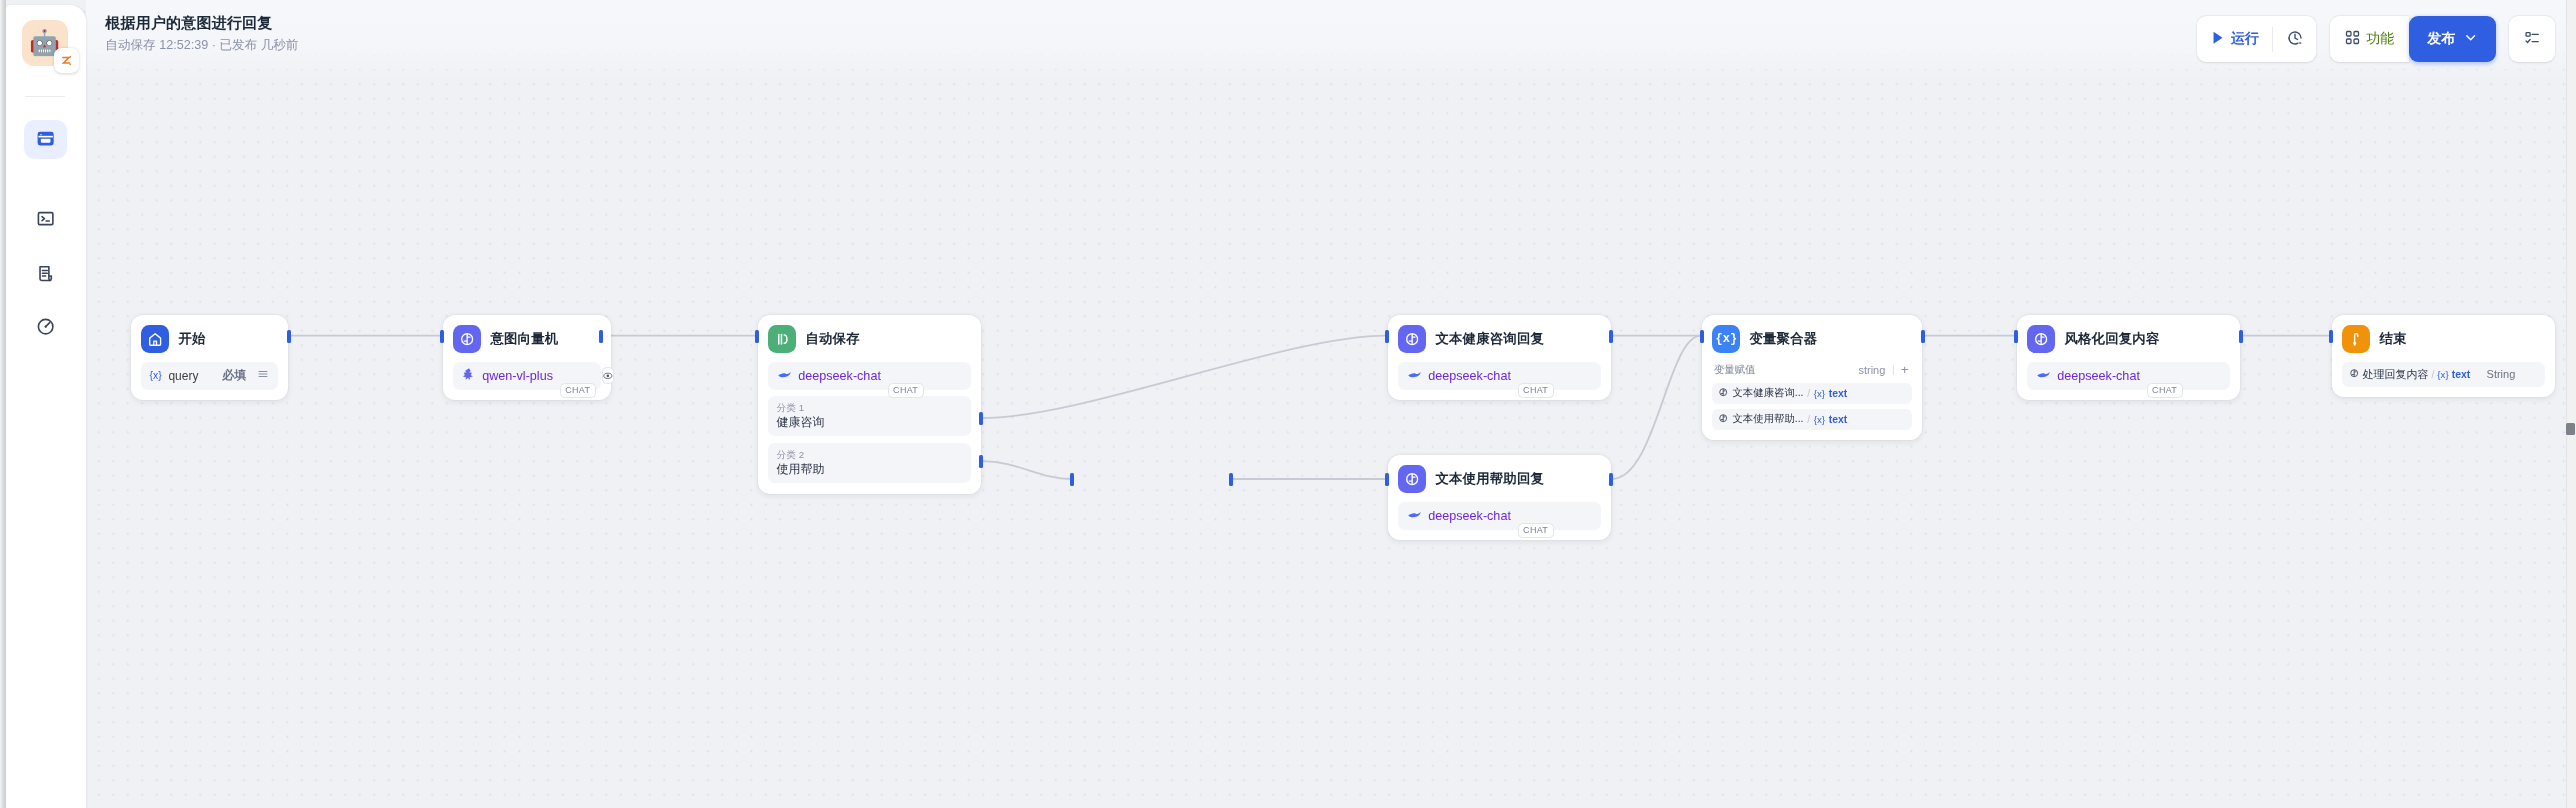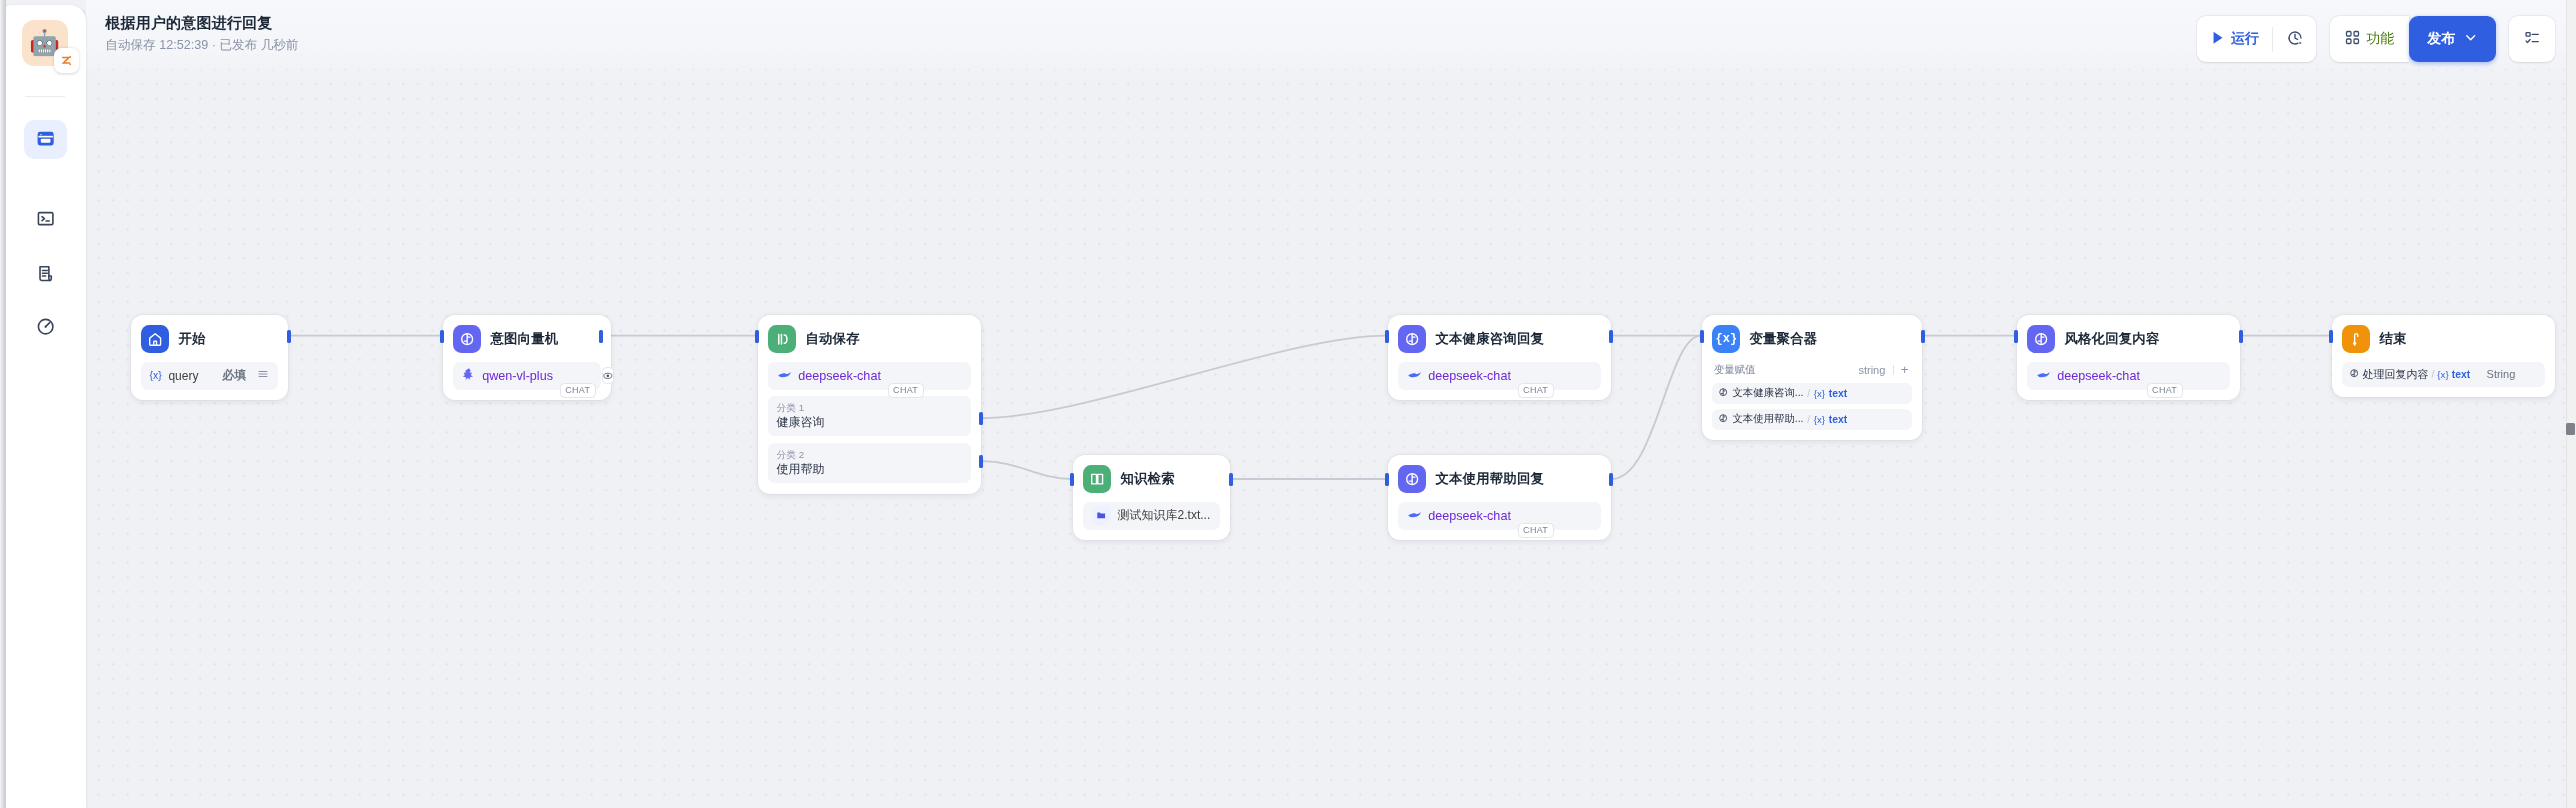--- a/index.html
+++ b/index.html
@@ -311,38 +311,20 @@
     <div class="cls-row">
       <div class="cls-label">分类 1</div>
       <div class="cls-value">健康咨询</div>
     </div>
     <div class="cls-row">
       <div class="cls-label">分类 2</div>
       <div class="cls-value">使用帮助</div>
     </div>
   </div>
 
-  <div class="node" style="left:1073px; top:455px; width:157px;">
-    <div class="node-head">
-      <div class="node-badge" style="background:#4caf78;">
-        <svg width="16.3" height="16.3" viewBox="0 0 24 24" fill="none" stroke="#fff" stroke-width="2" stroke-linejoin="round">
-          <path d="M4 5h7v14H4zM13 5h7v14h-7z"></path>
-        </svg>
-      </div>
-      <div class="node-title">知识检索</div>
-    </div>
-    <div class="node-row">
-      <span style="width:19.3px;height:19.3px;background:#eef1ff;border-radius:5.2px;display:flex;align-items:center;justify-content:center;">
-        <svg width="10.4" height="10.4" viewBox="0 0 24 24" fill="#4a56e2">
-            <path d="M3 6h6l2 2h10v11H3z"></path>
-          </svg>
-      </span>
-      <span class="var-mono">测试知识库2.txt...</span>
-    </div>
-  </div>
 
   <div class="node" style="left:1388px; top:315px; width:223px;">
     <div class="node-head">
       <div class="node-badge" style="background:#6366f1;">
         <svg width="16.3" height="16.3" viewBox="0 0 24 24" fill="none" stroke="#fff" stroke-width="2">
           <circle cx="12" cy="12" r="8"></circle>
             <path d="M12 4v16M12 9h5M12 15H7"></path>
         </svg>
       </div>
       <div class="node-title">文本健康咨询回复</div>

